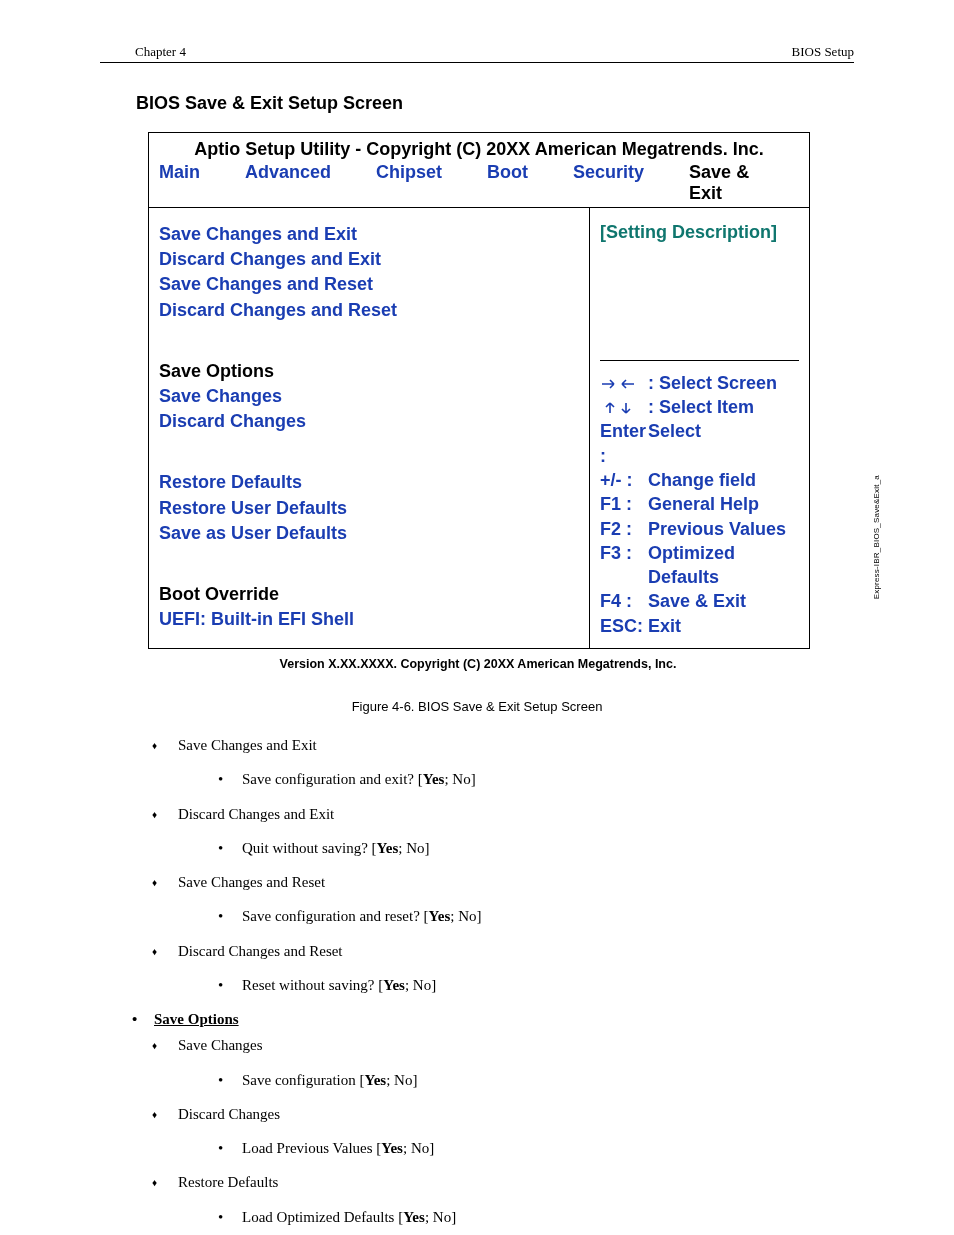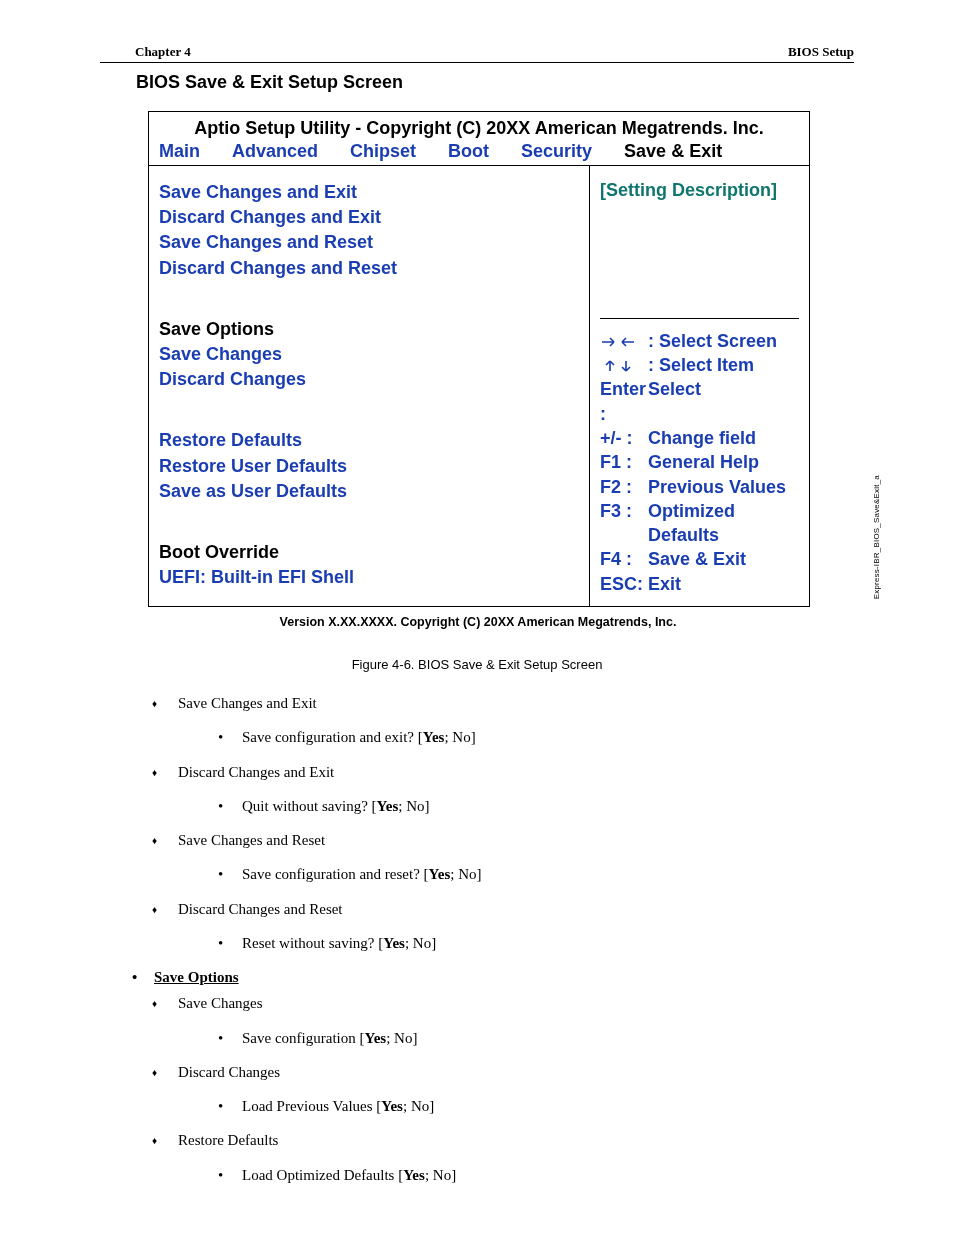--- a/index.html
+++ b/index.html
@@ -13,23 +13,23 @@
   .page {
     padding: 40px 100px 30px 100px;
     position: relative;
     box-sizing: border-box;
   }
   .header-bar {
     border-bottom: 1.5px solid #000;
     display: flex;
     justify-content: space-between;
     font-size: 13px;
-    font-weight: bold;
+    font-weight: normal;
     padding: 4px 0 2px 35px;
-    margin-bottom: 9px;
+    margin-bottom: 30px;
   }
   .section-title {
     font-family: Arial, Helvetica, sans-serif;
     font-weight: bold;
     font-size: 18px;
     margin: 0 0 18px 36px;
   }
   .bios-box {
     margin-left: 48px;
     width: 660px;
@@ -39,21 +39,21 @@
     font-weight: bold;
     position: relative;
   }
   .bios-title {
     text-align: center;
     padding: 6px 0 0 0;
     color: #000;
   }
   .bios-tabs {
     display: flex;
-    gap: 0;
+    gap: 13px;
     padding: 2px 10px 3px 10px;
     border-bottom: 1.5px solid #000;
   }
   .bios-tab {
     color: #1a3db2;
     padding: 0 16px 0 0;
     margin-right: 16px;
   }
   .bios-tab.active {
     color: #000;

